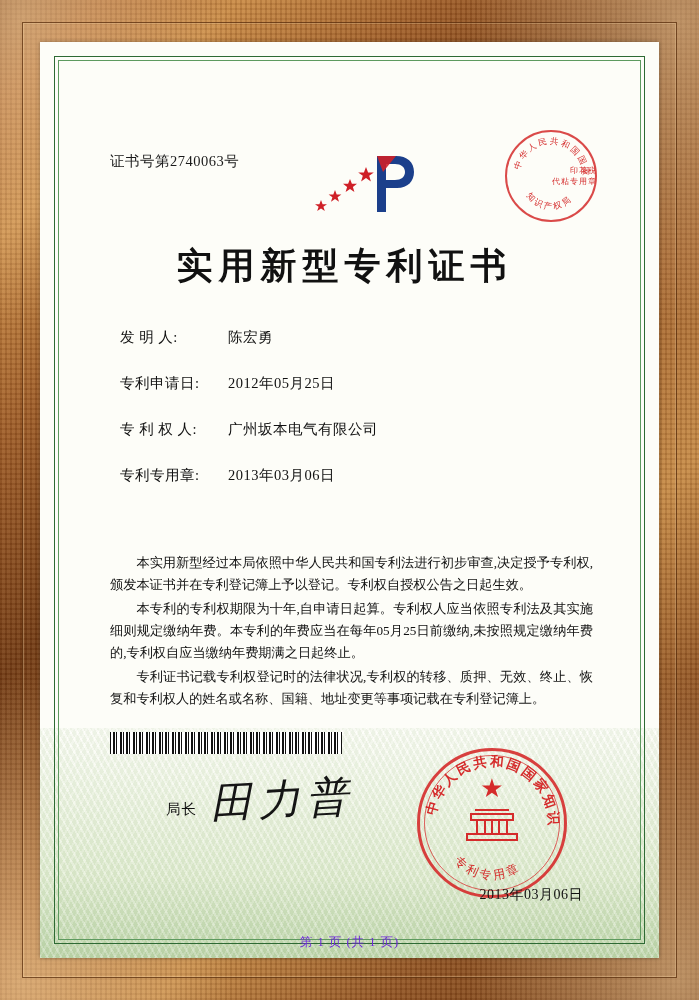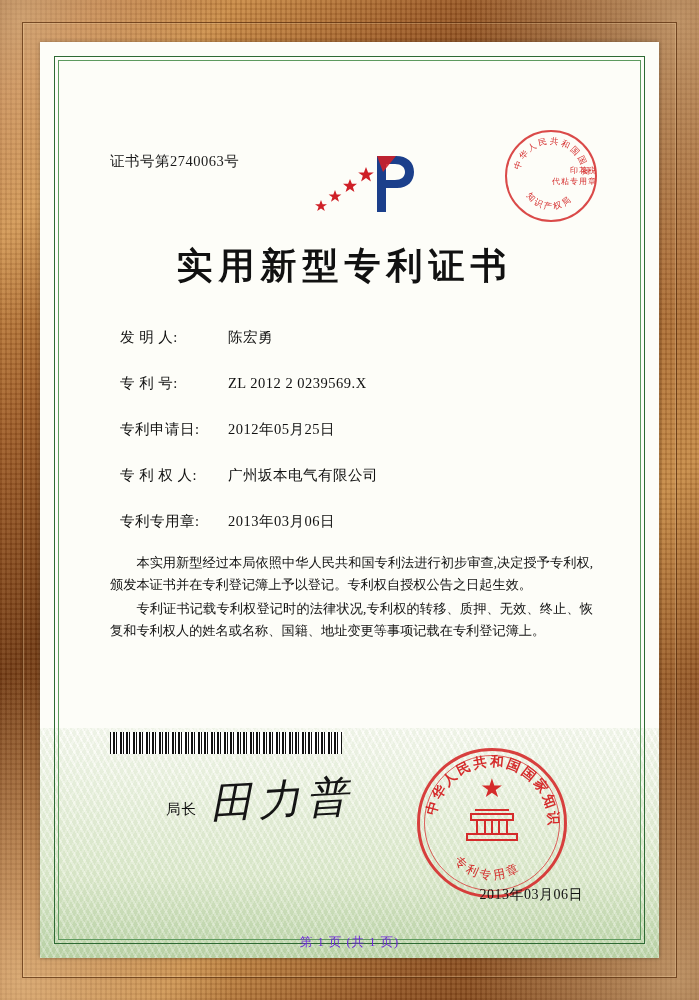--- a/index.html
+++ b/index.html
@@ -346,39 +346,36 @@
       </div>
 
       <div class="title">实用新型专利证书</div>
 
       <div class="fields">
         <div class="field">
           <span class="field-label">发  明  人:</span>
           <span class="field-value">陈宏勇</span>
         </div>
         <div class="field">
-          <span class="field-label">专  利  号:</span>
-          <span class="field-value">ZL 2012 2 0239569.X</span>
-        </div>
-        <div class="field">
           <span class="field-label">专利申请日:</span>
           <span class="field-value">2012年05月25日</span>
         </div>
         <div class="field">
           <span class="field-label">专 利 权 人:</span>
           <span class="field-value">广州坂本电气有限公司</span>
         </div>
         <div class="field">
           <span class="field-label">专利专用章:</span>
           <span class="field-value">2013年03月06日</span>
         </div>
       </div>
 
       <div class="paragraphs">
         <p>本实用新型经过本局依照中华人民共和国专利法进行初步审查,决定授予专利权,颁发本证书并在专利登记簿上予以登记。专利权自授权公告之日起生效。</p>
+        <p>本专利的专利权期限为十年,自申请日起算。专利权人应当依照专利法及其实施细则规定缴纳年费。本专利的年费应当在每年05月25日前缴纳,未按照规定缴纳年费的,专利权自应当缴纳年费期满之日起终止。</p>
         <p>专利证书记载专利权登记时的法律状况,专利权的转移、质押、无效、终止、恢复和专利权人的姓名或名称、国籍、地址变更等事项记载在专利登记簿上。</p>
       </div>
 
       <div class="barcode"></div>
 
       <div class="sig-label">局长</div>
       <div class="signature">田力普</div>
 
       <div class="seal">
         <div class="ring-outer"></div>

